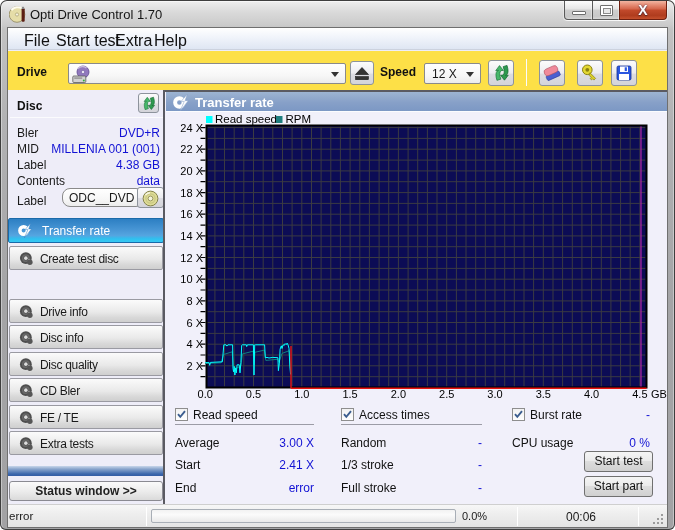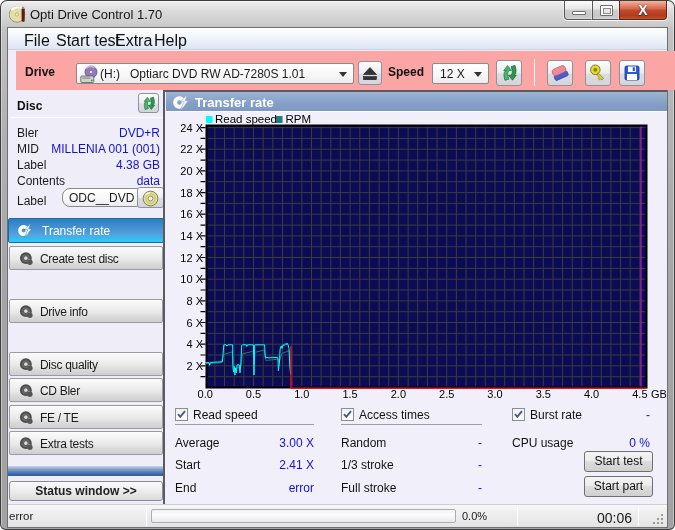--- a/index.html
+++ b/index.html
@@ -25,21 +25,21 @@
 .glyphx{position:absolute;left:0;top:1px;width:100%;text-align:center;color:#fff;font-size:14px;font-weight:bold;
  text-shadow:0 0 2px rgba(40,40,90,.8),0 1px 1px rgba(0,0,0,.4)}
 
 #content{position:absolute;left:7px;top:27px;width:661px;height:501px;background:#eeedf8;
  border:1px solid #6f6f6f}
 
 #menubar{position:absolute;left:0;top:0;width:659px;height:22px;
  background:linear-gradient(#ffffff,#f2f5fb 40%,#dfe6f3);border-bottom:1px solid #ccd2de}
 .mitem{position:absolute;top:4px;font-size:16px;color:#111}
 
-#toolbar{position:absolute;left:8px;top:23px;width:659px;height:39px;background:#fca5a5}
+#toolbar{position:absolute;left:0;top:23px;width:659px;height:39px;background:#fde047}
 .blabel{font-weight:bold;color:#111}
 .combo{position:absolute;background:linear-gradient(#ffffff,#f7f7f7 60%,#ececec);border:1px solid #8a8a8a;border-radius:2px}
 .caret{position:absolute;right:6px;top:8px;width:0;height:0;border-left:4px solid transparent;border-right:4px solid transparent;border-top:5px solid #333}
 .tbtn{position:absolute;width:26px;height:26px;border:1px solid #8d939c;border-radius:3px;
  background:linear-gradient(#fcfcfc,#ececf0 50%,#dcdce2 55%,#d4d4da)}
 .vsep{position:absolute;width:1px;background:#a0a0ac;border-right:1px solid #fbfbfd}
 
 .sep-h{position:absolute;height:1px;background:#c9c9d4;border-bottom:1px solid #fbfbfd}
 .val{color:#1212d4}
 .navbtn{position:absolute;left:1px;width:154px;height:24px;border:1px solid #9a9aa2;border-radius:2px;
@@ -101,21 +101,20 @@
     <div class="abs blabel" style="left:9px;top:14px">Drive</div>
     <div class="combo" style="left:60px;top:12px;width:278px;height:21px">
       <svg class="abs" style="left:3px;top:1px" width="18" height="19" viewBox="0 0 18 19">
         <circle cx="11" cy="7" r="6" fill="#9179be" stroke="#5e4990" stroke-width="0.8"></circle>
         <circle cx="11" cy="7" r="1.7" fill="#e8e4f2" stroke="#5e4990" stroke-width="0.5"></circle>
         <path d="M6 3.5 A6 6 0 0 1 14.5 3" stroke="#c9bce0" stroke-width="1.4" fill="none"></path>
         <rect x="0.8" y="11" width="13" height="6.5" rx="1" fill="#d2d2d2" stroke="#5a5a5a" stroke-width="0.8"></rect>
         <rect x="2.2" y="12.3" width="8" height="1.6" fill="#9a9a9a"></rect>
         <circle cx="11.8" cy="15.6" r="1" fill="#2fae3a"></circle>
       </svg>
-      <div class="abs" style="left:23px;top:3px">(H:)&nbsp;&nbsp; Optiarc DVD RW AD-7280S 1.01</div>
       <div class="caret"></div>
     </div>
     <div class="tbtn" style="left:342px;top:10px;width:24px;height:24px;border-radius:3px">
       <svg class="abs" style="left:3px;top:4px" width="16" height="16" viewBox="0 0 16 16">
         <path d="M8 1.5 L14.5 8.5 H1.5 Z" fill="#333" stroke="#111" stroke-width="0.6"></path>
             <rect x="1.5" y="10.5" width="13" height="3.2" fill="#333" stroke="#111" stroke-width="0.5"></rect>
       </svg>
     </div>
     <div class="abs blabel" style="left:372px;top:14px">Speed</div>
     <div class="combo" style="left:416px;top:12px;width:57px;height:21px">
@@ -202,20 +201,30 @@
       </div>
   <div class="navbtn" style="top:270.9px">
         <svg class="dico" viewBox="0 0 16 16">
           <circle cx="7.3" cy="7.6" r="6.3" fill="#4e4e4e"></circle>
           <circle cx="7.3" cy="7.6" r="3.4" fill="none" stroke="#686868" stroke-width="1.6"></circle>
           <circle cx="7.3" cy="7.6" r="1.9" fill="#dcdcdc"></circle>
           <path d="M10.2 9.2 a3.4 3.4 0 0 1 1.6 6.3" fill="none" stroke="#e4e4e4" stroke-width="1"></path>
           <circle cx="11.6" cy="12" r="2.9" fill="#565656"></circle>
         </svg>
         <div class="t">Drive info</div>
+      </div>
+  <div class="navbtn" style="top:297.4px">
+        <svg class="dico" viewBox="0 0 16 16">
+          <circle cx="7.3" cy="7.6" r="6.3" fill="#4e4e4e"></circle>
+          <circle cx="7.3" cy="7.6" r="3.4" fill="none" stroke="#686868" stroke-width="1.6"></circle>
+          <circle cx="7.3" cy="7.6" r="1.9" fill="#dcdcdc"></circle>
+          <path d="M10.2 9.2 a3.4 3.4 0 0 1 1.6 6.3" fill="none" stroke="#e4e4e4" stroke-width="1"></path>
+          <circle cx="11.6" cy="12" r="2.9" fill="#565656"></circle>
+        </svg>
+        <div class="t">Disc info</div>
       </div>
   <div class="navbtn" style="top:323.9px">
         <svg class="dico" viewBox="0 0 16 16">
           <circle cx="7.3" cy="7.6" r="6.3" fill="#4e4e4e"></circle>
           <circle cx="7.3" cy="7.6" r="3.4" fill="none" stroke="#686868" stroke-width="1.6"></circle>
           <circle cx="7.3" cy="7.6" r="1.9" fill="#dcdcdc"></circle>
           <path d="M10.2 9.2 a3.4 3.4 0 0 1 1.6 6.3" fill="none" stroke="#e4e4e4" stroke-width="1"></path>
           <circle cx="11.6" cy="12" r="2.9" fill="#565656"></circle>
         </svg>
         <div class="t">Disc quality</div>
@@ -338,21 +347,21 @@
   <div class="row-v" style="left:504px;top:408px;width:138px">0 %</div>
   <div class="pbtn" style="left:576px;top:422.5px">Start test</div>
   <div class="pbtn" style="left:576px;top:447.5px">Start part</div>
 
   <div id="statusbar">
     <div class="abs" style="left:1px;top:5px;font-size:11.5px">error</div>
     <div class="ssep" style="left:138px"></div>
     <div class="abs" style="left:143px;top:4px;width:305px;height:14px;border:1px solid #a8aeb6;border-radius:2px;background:linear-gradient(#f2f2f2,#fbfbfb 40%,#e9e9e9)"></div>
     <div class="abs" style="left:454px;top:5px;font-size:11px">0.0%</div>
     <div class="ssep" style="left:509px"></div>
-    <div class="abs" style="left:558px;top:5px;width:66px;text-align:right;font-size:14px">00:06</div>
+    <div class="abs" style="left:558px;top:5px;width:66px;text-align:left;font-size:12px">00:06</div>
     <div class="ssep" style="left:630px"></div>
     <svg class="abs" style="left:645px;top:9px" width="12" height="12" viewBox="0 0 12 12">
       <g fill="#9b9b9b">
             <rect x="8" y="0" width="2" height="2"></rect>
             <rect x="8" y="4" width="2" height="2"></rect>
             <rect x="8" y="8" width="2" height="2"></rect>
             <rect x="4" y="4" width="2" height="2"></rect>
             <rect x="4" y="8" width="2" height="2"></rect>
             <rect x="0" y="8" width="2" height="2"></rect>
           </g>

